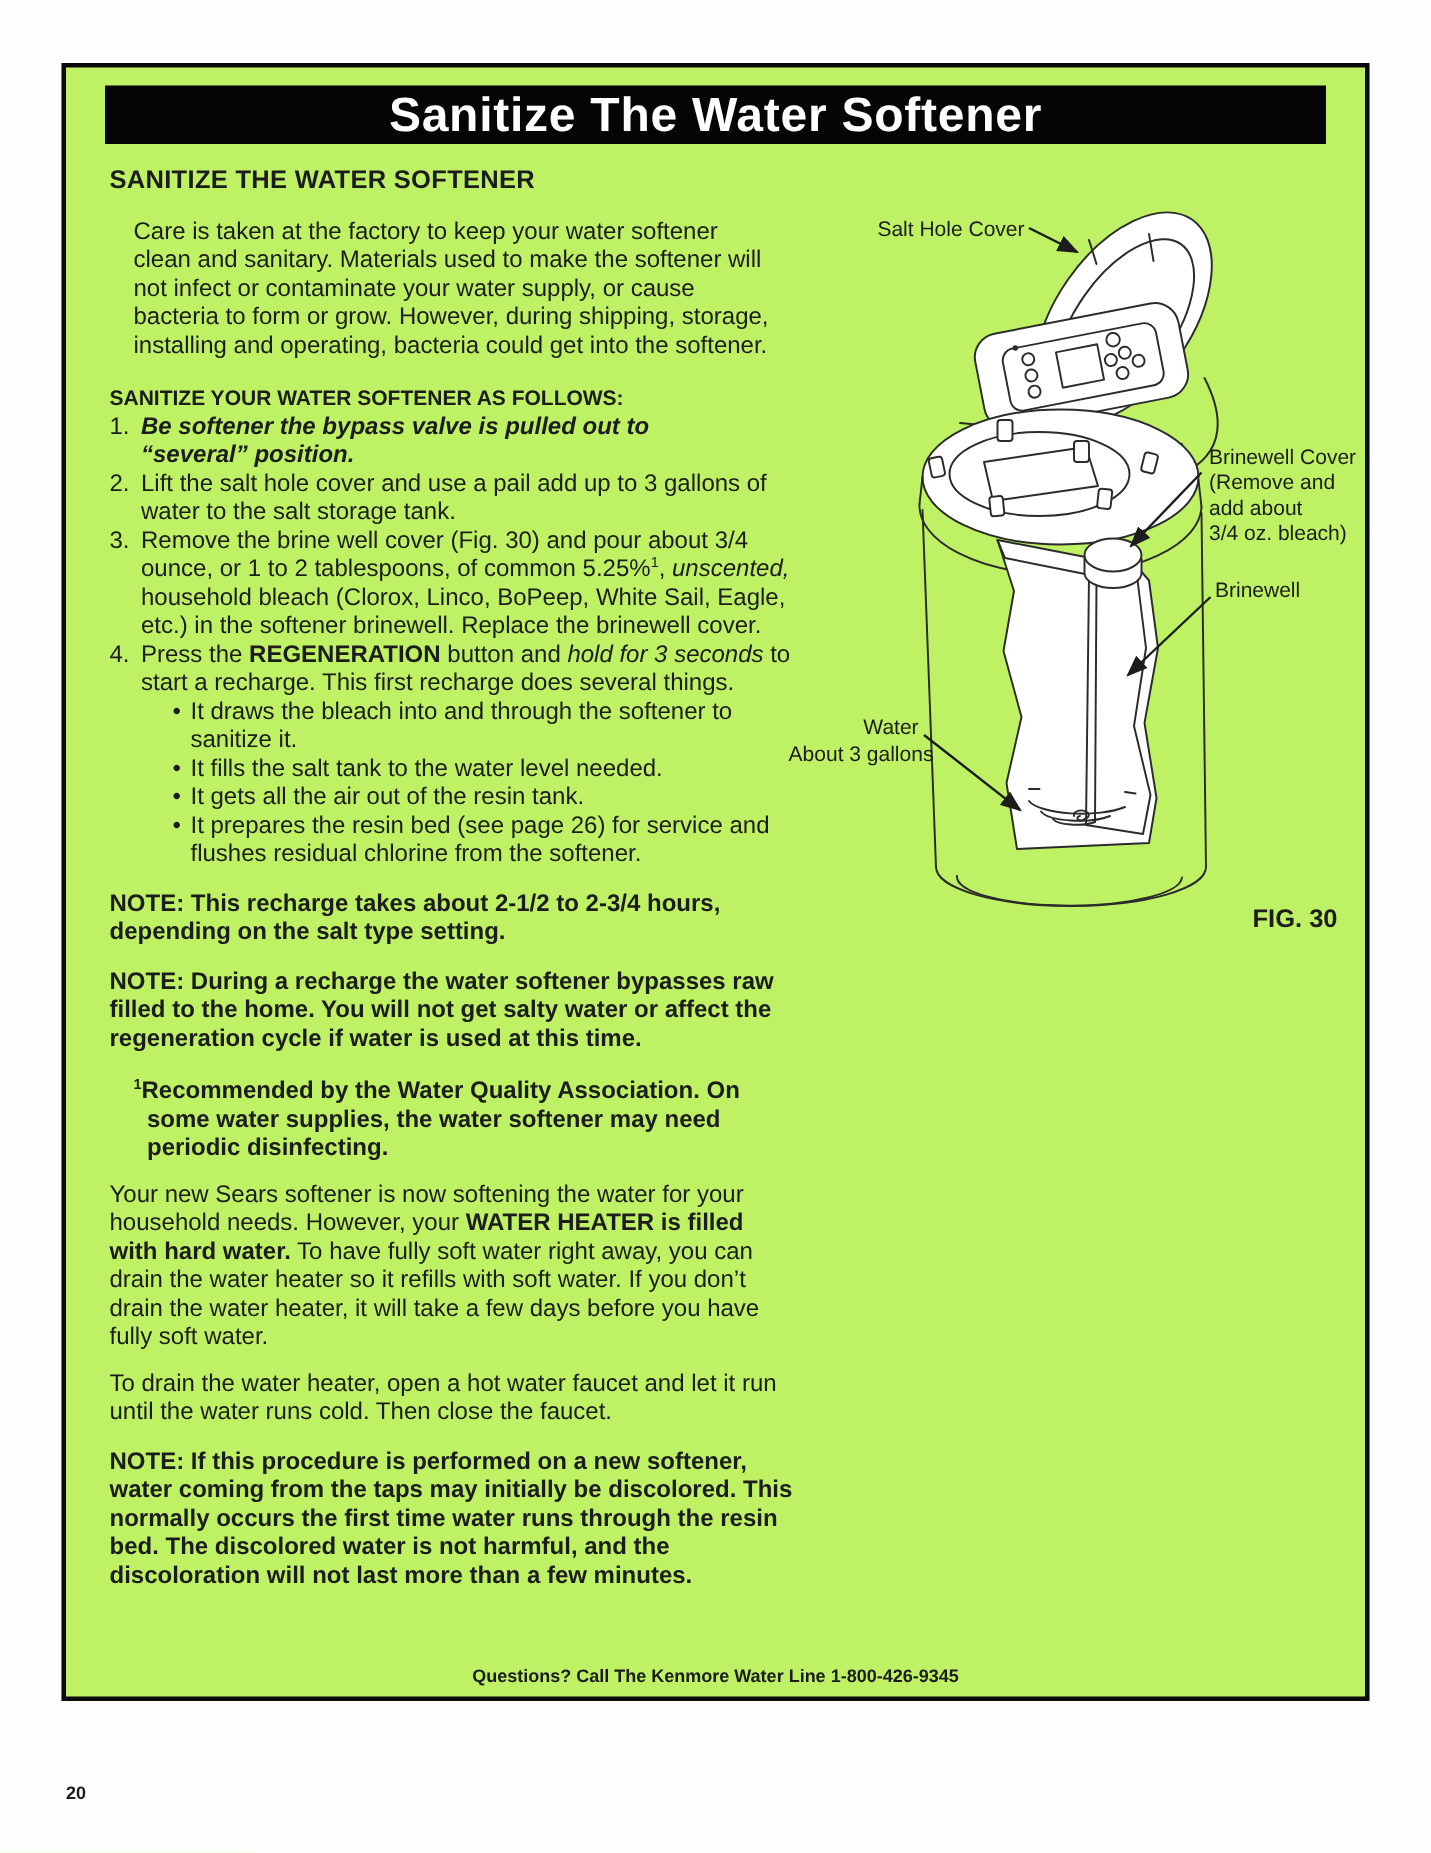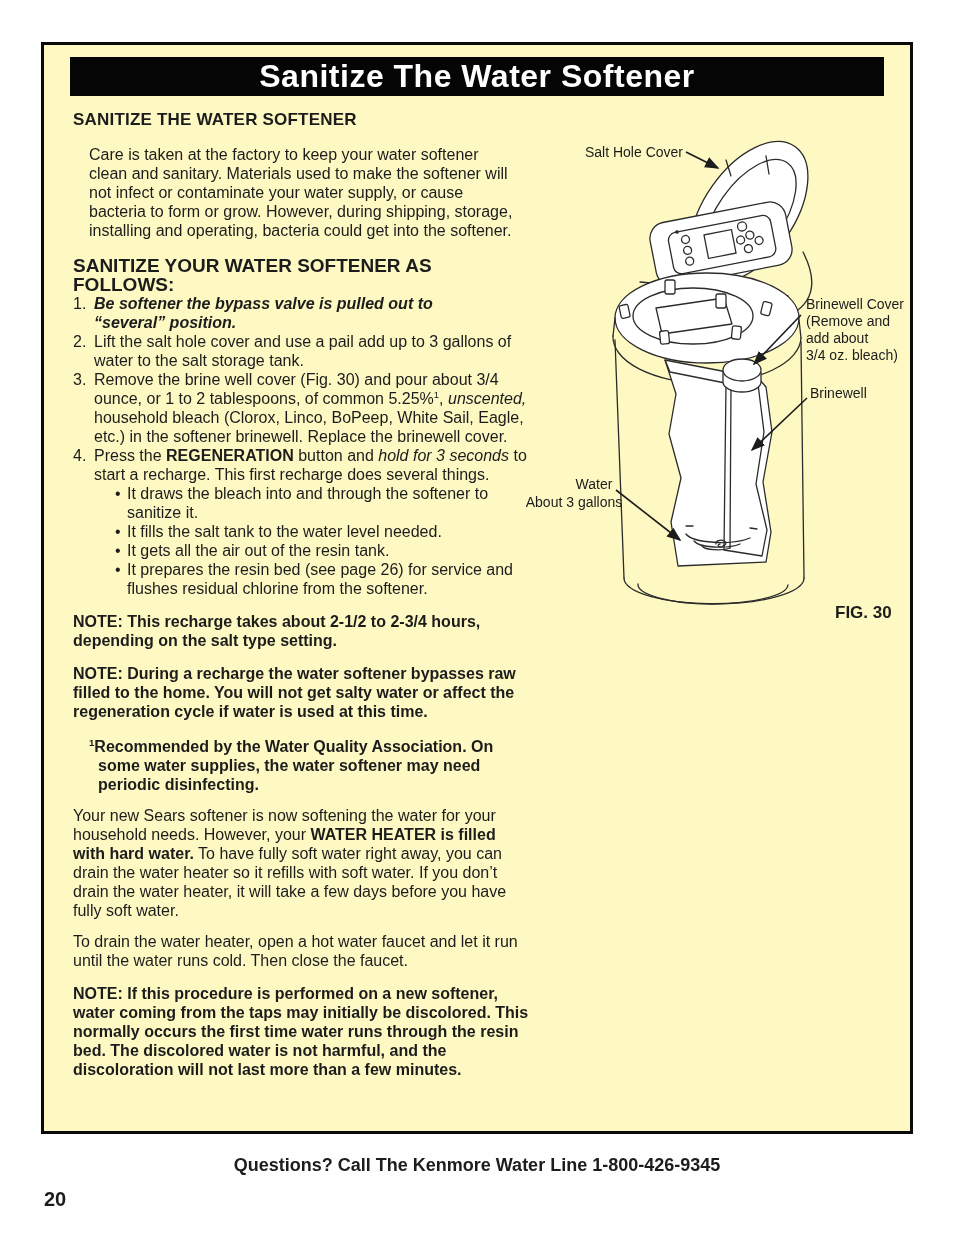--- a/index.html
+++ b/index.html
@@ -1,49 +1,49 @@
 <!DOCTYPE html>
 <html><head>
 <meta charset="utf-8">
 <style>
   html,body{margin:0;padding:0;background:#ffffff;}
   .page{position:relative;width:954px;height:1235px;background:#fefefe;
         font-family:"Liberation Sans","DejaVu Sans",sans-serif;color:#1c1c1c;overflow:hidden;}
   .page-border{position:absolute;left:41px;top:42px;width:866px;height:1086px;
-               border:3px solid #0a0a0a;overflow:hidden;background:#fef9c3;}
+               border:3px solid #0a0a0a;overflow:hidden;background:#bef264;}
   .title-bar{margin:12px 26px 0 26px;height:39px;background:#050505;color:#ffffff;
              text-align:center;line-height:39px;font-size:32px;font-weight:bold;letter-spacing:.5px;}
   .content{position:relative;}
   .left-col{position:absolute;left:29px;top:12px;width:456px;font-size:16px;line-height:19px;}
   .section-heading{margin:2px 0 6px 0;font-size:17px;font-weight:bold;letter-spacing:.2px;}
   .para{margin:12px 0 0 0;}
   .first-para{margin:16px;}
-  .steps-heading{margin:13px 0 0 0;font-size:19px;font-weight:bold;}
+  .steps-heading{margin:13px 0 0 0;font-size:14px;font-weight:bold;}
   .steps{margin:0;}
   .step{position:relative;padding-left:21px;}
   .step-num{position:absolute;left:0;top:0;}
   .bullets{margin:0;}
   .bullet{position:relative;padding-left:33px;}
   .bchar{position:absolute;left:21px;top:0;}
   .note{margin:14px 0 0 0;font-weight:bold;}
   .emph{margin:13px 0 0 0;font-weight:bold;}
   .footnote{margin:16px 0 0 16px;padding-left:9px;text-indent:-9px;font-weight:bold;}
   .seg-bold{font-weight:bold;}
   .seg-italic{font-style:italic;}
   .seg-bolditalic{font-weight:bold;font-style:italic;}
   sup{font-size:60%;line-height:0;vertical-align:super;}
   .figure-svg{position:absolute;left:520px;top:132px;}
   .figure-svg text{font-size:14px;fill:#1c1c1c;}
   .figure-svg .caption{font-size:17px;font-weight:bold;}
   .art{fill:none;stroke:#2b2b2b;stroke-width:1.3;stroke-linejoin:round;stroke-linecap:round;}
   .artw{fill:#ffffff;stroke:#2b2b2b;stroke-width:1.3;stroke-linejoin:round;}
   .leader{stroke:#1c1c1c;stroke-width:1.6;fill:none;}
-  .footer-line{position:absolute;left:41px;width:872px;top:1155px;text-align:center;
-               font-size:18px;font-weight:bold;}
-  .page-num{position:absolute;left:44px;top:1188px;font-size:20px;font-weight:bold;}
+  .footer-line{position:absolute;left:41px;width:872px;top:1110px;text-align:center;
+               font-size:12px;font-weight:bold;}
+  .page-num{position:absolute;left:44px;top:1188px;font-size:12px;font-weight:bold;}
 </style>
 </head>
 <body>
 
 <div class="page">
   <div class="page-border">
     <div class="title-bar">
       <span>Sanitize The Water Softener</span>
     </div>
     <div class="content">

